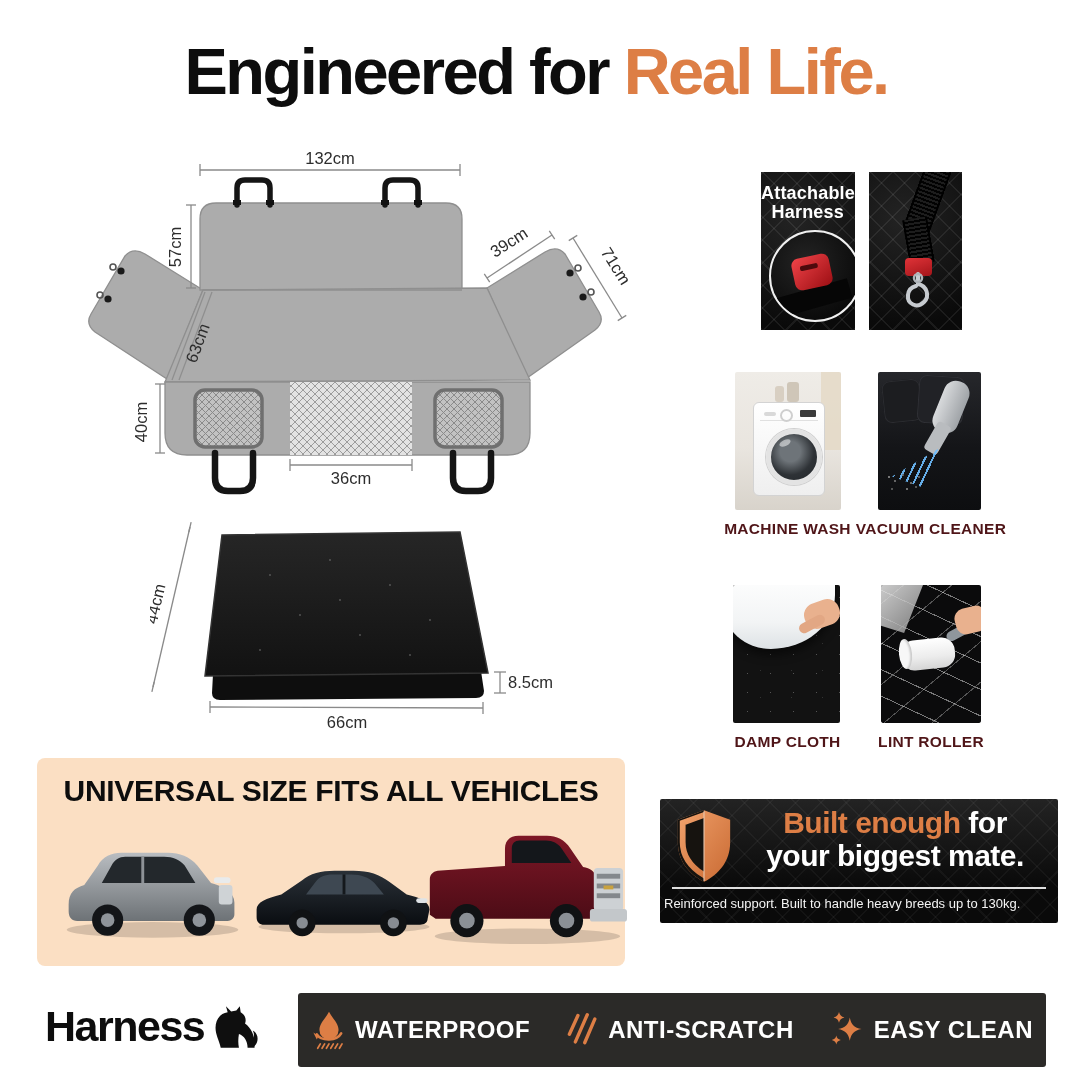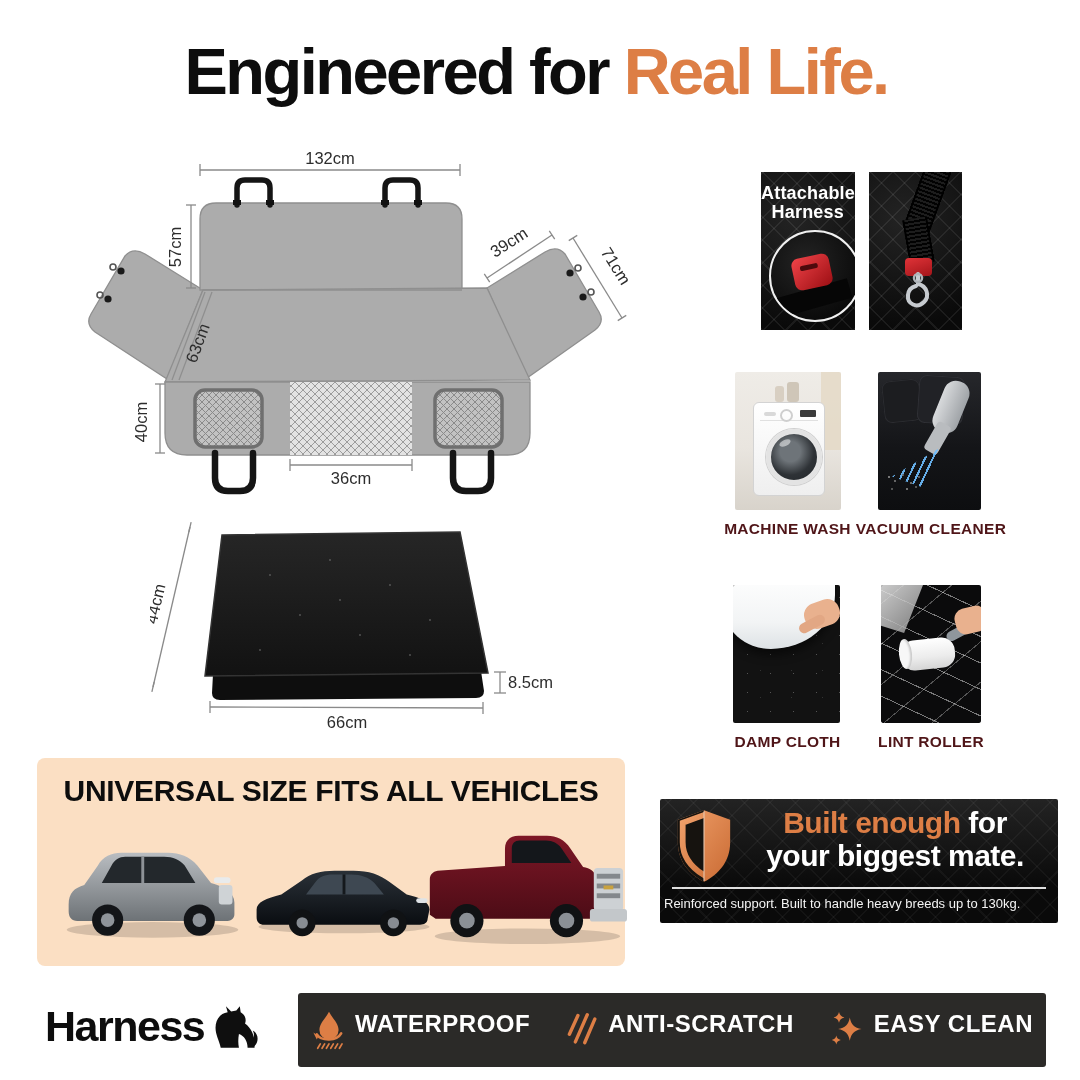--- a/index.html
+++ b/index.html
@@ -116,21 +116,21 @@
     font-size:30px;line-height:1.1;color:#fff;letter-spacing:-.5px;white-space:nowrap;}
   #strong-text .hl{color:#DD7E45;}
   #strong-divider{left:12px;right:12px;top:88px;height:2px;background:#f2f2f2;opacity:.92;}
   #strong-sub{left:4px;right:20px;top:97px;text-align:left;font-size:13px;color:#f4f4f4;}
 
   
   #brand{left:45px;top:1002px;display:flex;align-items:center;}
   #brand-name{font-size:43px;font-weight:bold;letter-spacing:-1.5px;color:#0d0d0d;}
   #feature-bar{left:298px;top:993px;width:748px;height:74px;background:#2B2A28;border-radius:3px;
     display:flex;align-items:center;justify-content:center;gap:36px;}
-  .feature{display:flex;gap:8px;}
+  .feature{display:flex;align-items:center;gap:8px;}
   .feature-label{color:#fff;font-size:24px;font-weight:bold;letter-spacing:.5px;white-space:nowrap;}
 </style>
 </head>
 <body>
 
 <div id="title" class="abs"><span>Engineered for </span><span class="hl">Real Life.</span></div>
 
 <svg class="abs" style="left:55px;top:150px" width="625" height="395" viewBox="0 0 625 395">
   <defs>
     <pattern id="mesh" width="8" height="8" patternUnits="userSpaceOnUse">

